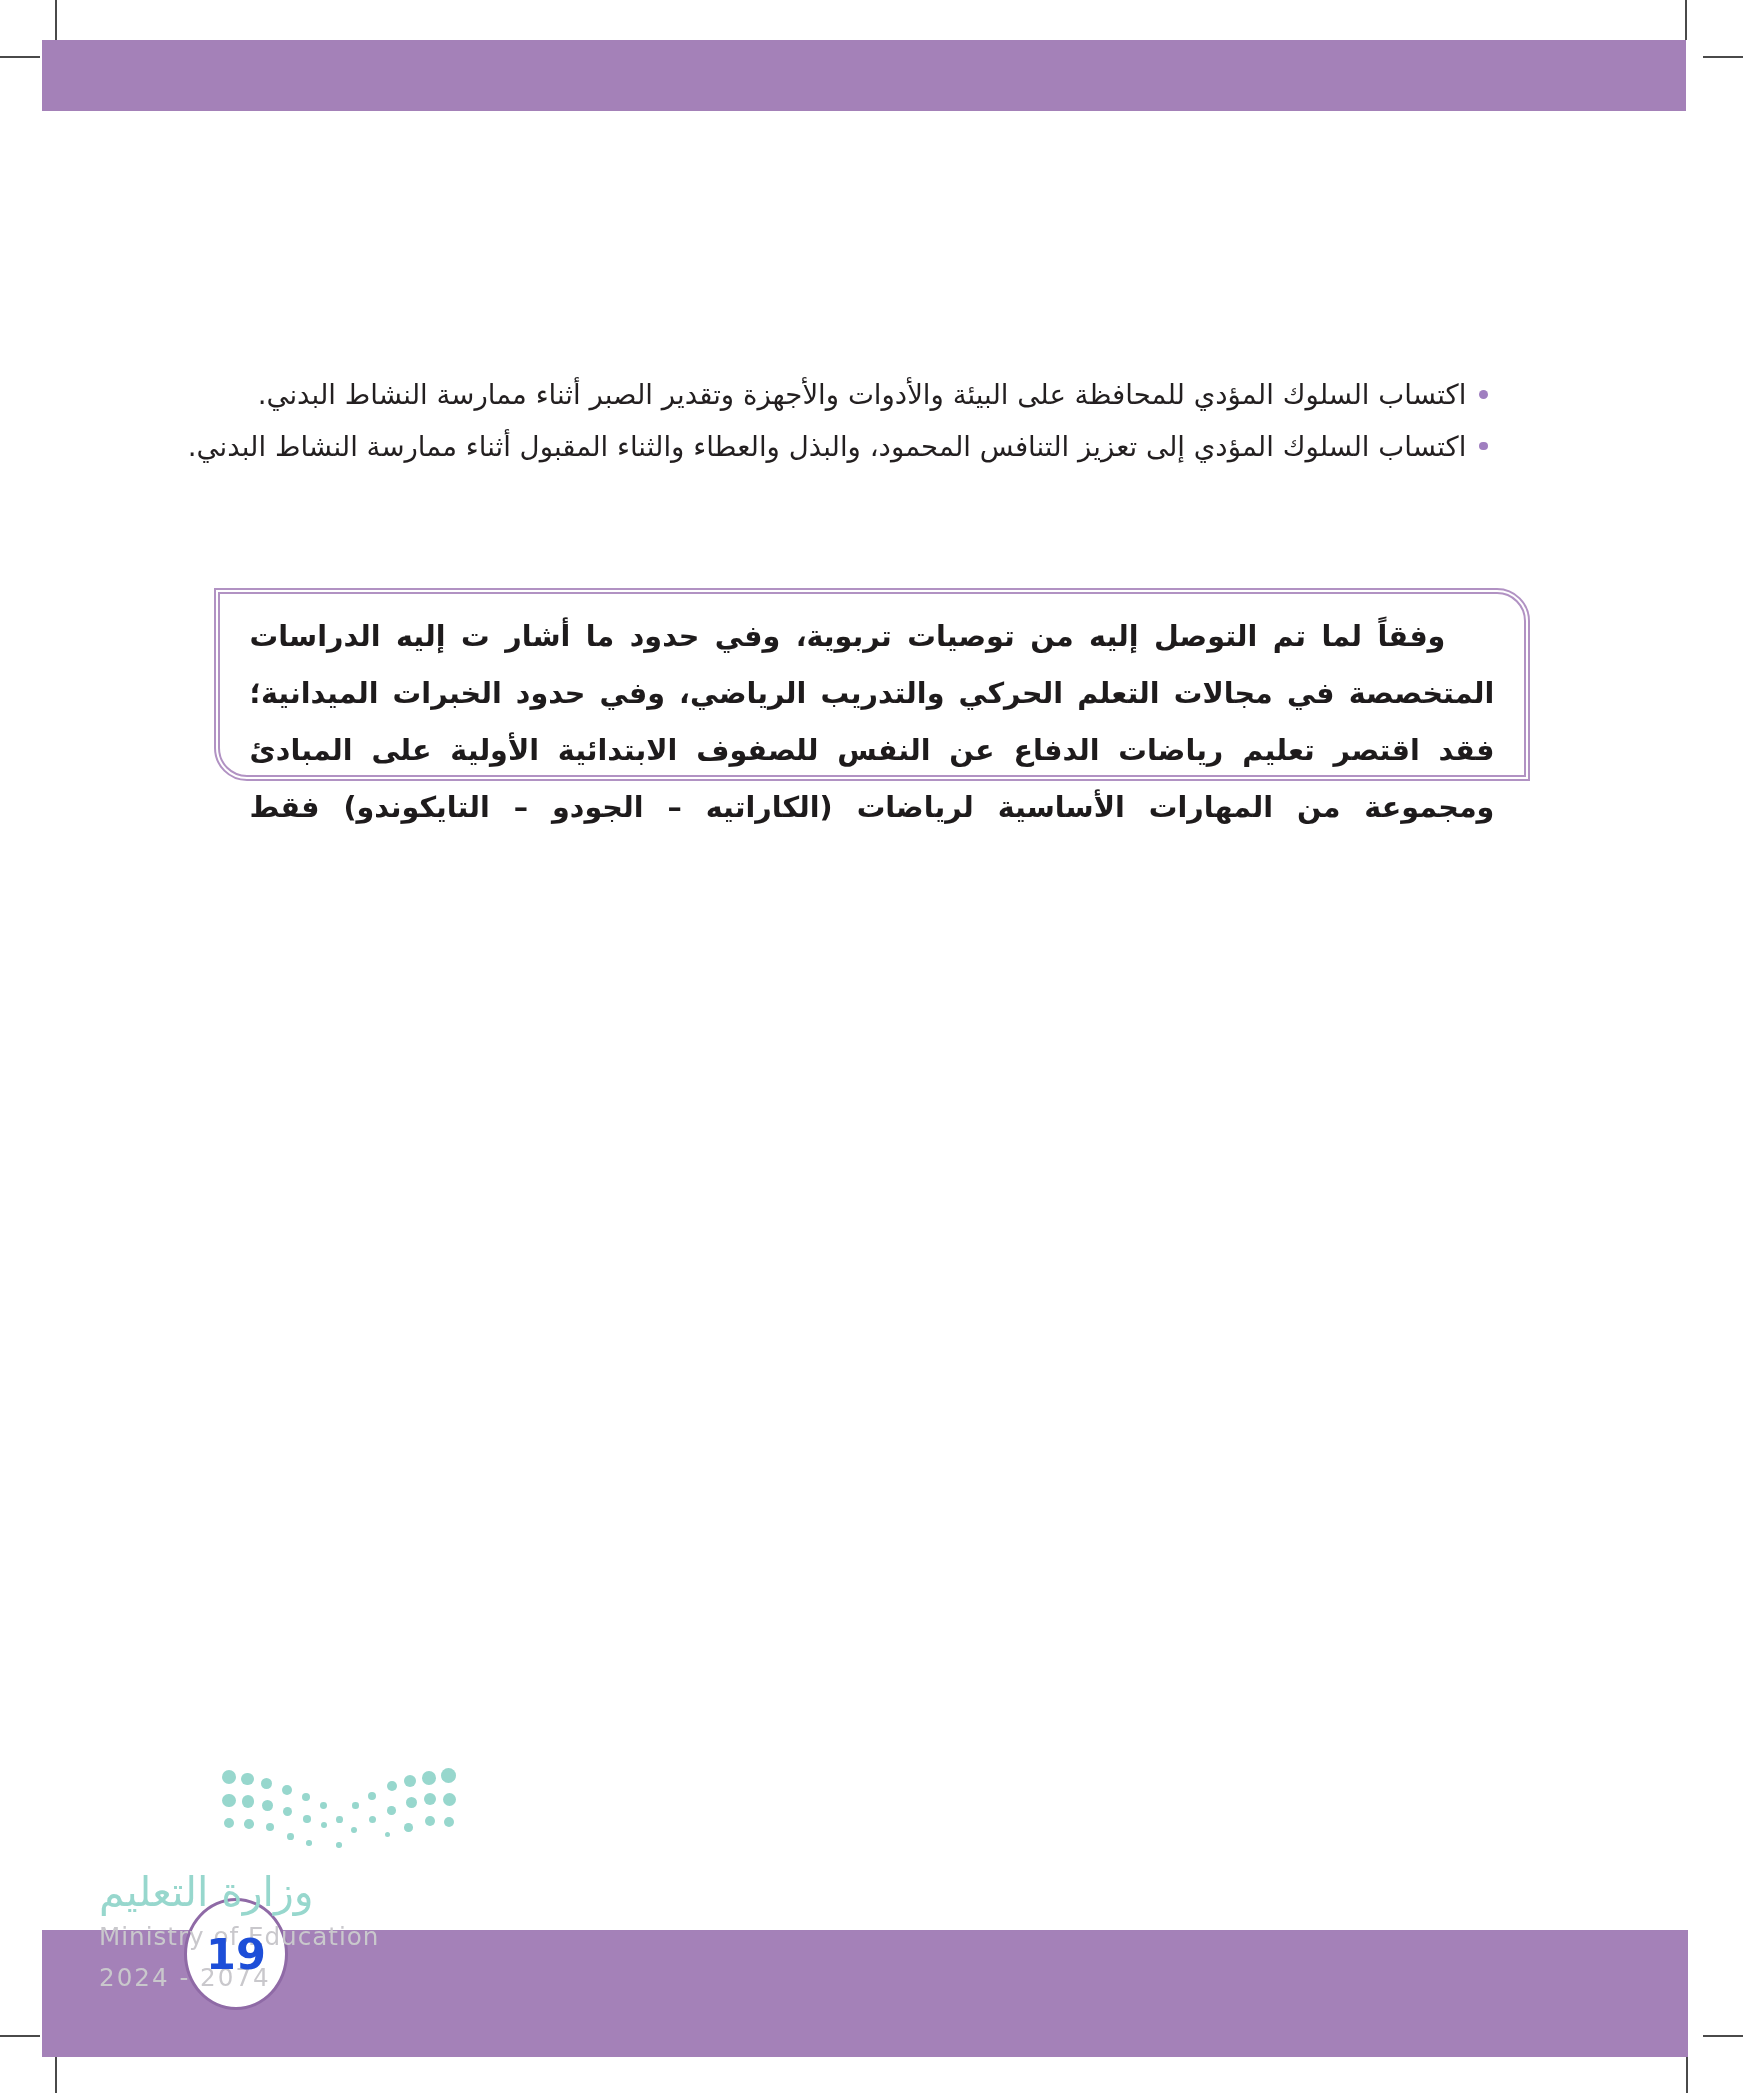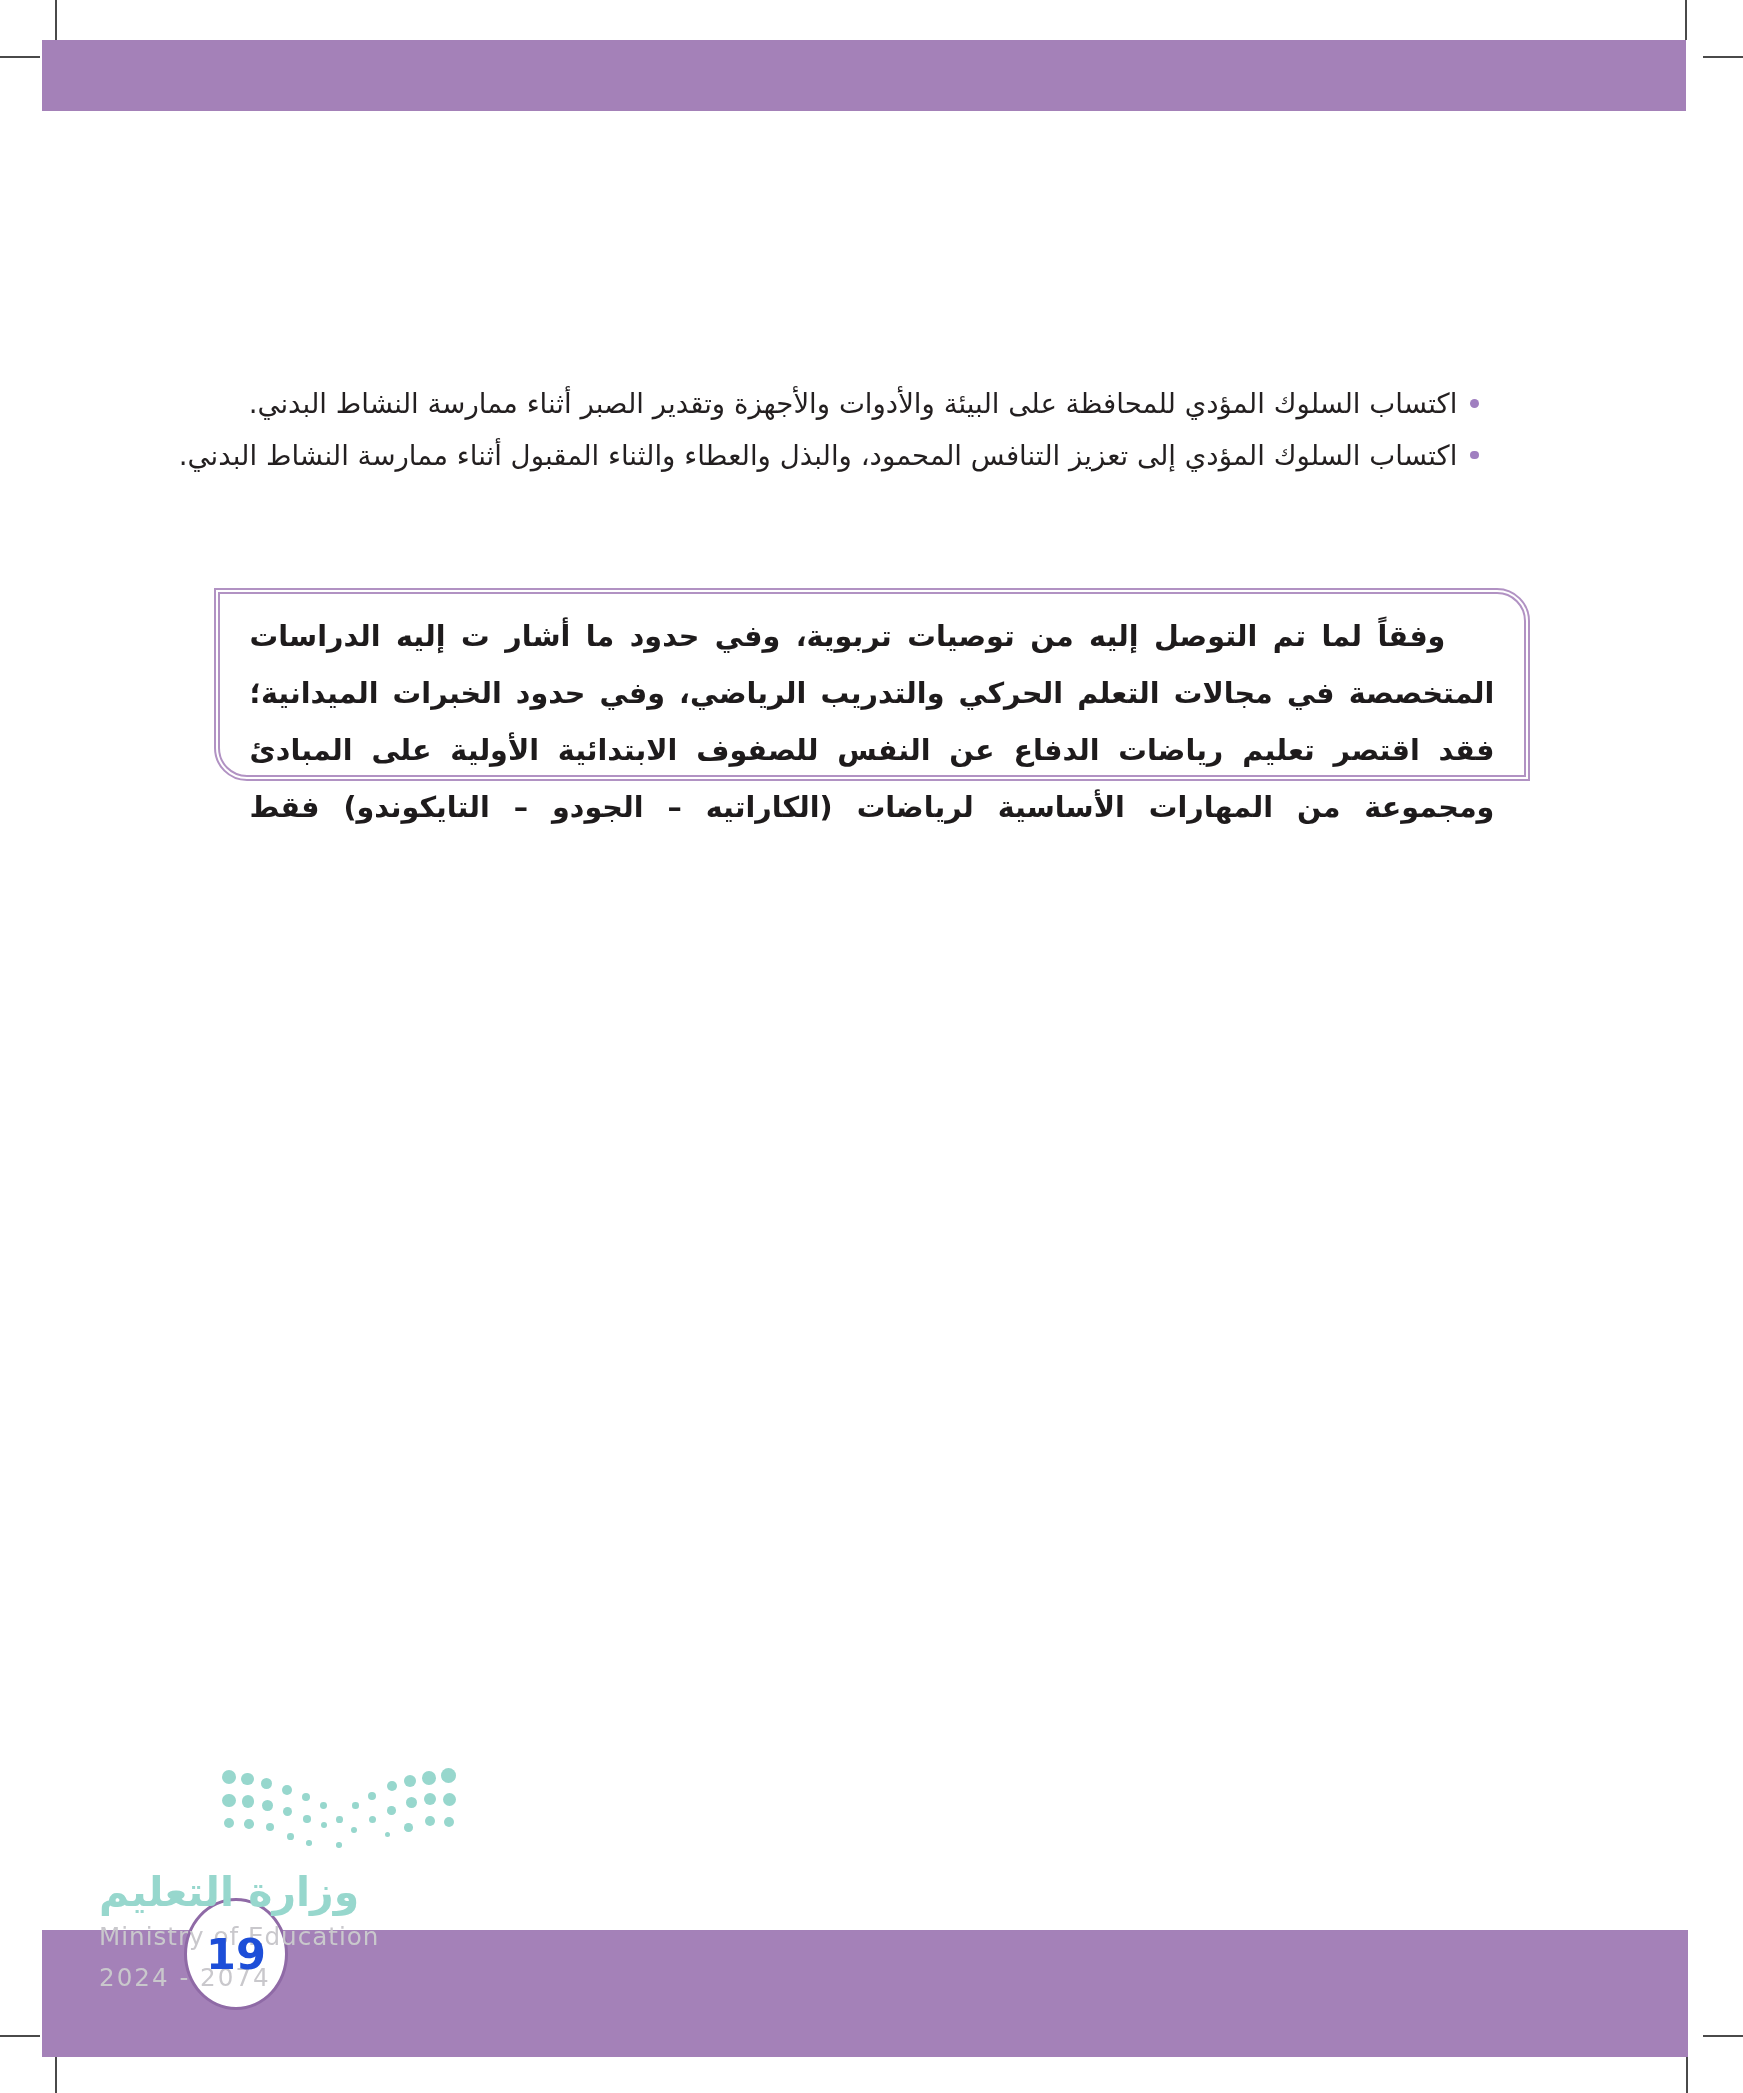--- a/index.html
+++ b/index.html
@@ -9,21 +9,21 @@
   }
   
   .crop{position:absolute;background:var(--crop-mark,#4a4a4a);}
   .crop.v{width:2px;height:40px;}
   .crop.h{width:40px;height:2px;}
   
   .top-bar{position:absolute;left:42px;top:40px;width:1644px;height:71px;background:var(--header-bar,#a481b8);}
   .bottom-bar{position:absolute;left:42px;top:1930px;width:1646px;height:127px;background:var(--footer-bar,#a481b8);z-index:1;}
   
   .bullets{
-    position:absolute;top:375px;right:252px;margin:9px;padding:0;list-style:none;
+    position:absolute;top:375px;right:252px;margin:0;padding:0;list-style:none;
     direction:rtl;text-align:right;
   }
   .bullets li{
     position:relative;padding-right:25.6px;margin-bottom:12.8px;
     font-size:27.6px;line-height:39px;white-space:nowrap;font-weight:500;
   }
   .bullets .dot{
     position:absolute;right:3.9px;top:14.8px;width:8.9px;height:8.9px;border-radius:50%;
     background:var(--bullet-dot,#a07fc0);
   }
@@ -34,21 +34,21 @@
     border-radius:0 33px 0 33px;
     padding:13.8px 29.6px 0 29.6px;
     direction:rtl;text-align:justify;text-align-last:justify;
     font-size:28.6px;font-weight:bold;line-height:57px;text-indent:49px;color:#1e1b1c;
   }
   
   .logo-dots{position:absolute;left:222px;top:1770px;width:236px;height:81px;z-index:2;}
   .logo-dots i{position:absolute;border-radius:50%;background:var(--logo-teal,#97d7cd);display:block;}
   .logo-ar{
     position:absolute;left:99px;top:1868px;z-index:5;white-space:nowrap;
-    font-size:41px;font-weight:bold;color:var(--logo-teal,#97d7cd);direction:rtl;letter-spacing:1px;
+    font-size:41px;font-weight:normal;color:var(--logo-teal,#97d7cd);direction:rtl;letter-spacing:1px;
   }
   .logo-en{
     position:absolute;left:99px;top:1922px;z-index:4;white-space:nowrap;
     font-size:24.6px;color:var(--logo-gray,#c9c8cc);letter-spacing:1px;
   }
   .logo-years{
     position:absolute;left:99px;top:1963px;z-index:4;white-space:nowrap;
     font-size:24.6px;color:var(--logo-gray,#c9c8cc);letter-spacing:2px;
   }
   .page-circle{

